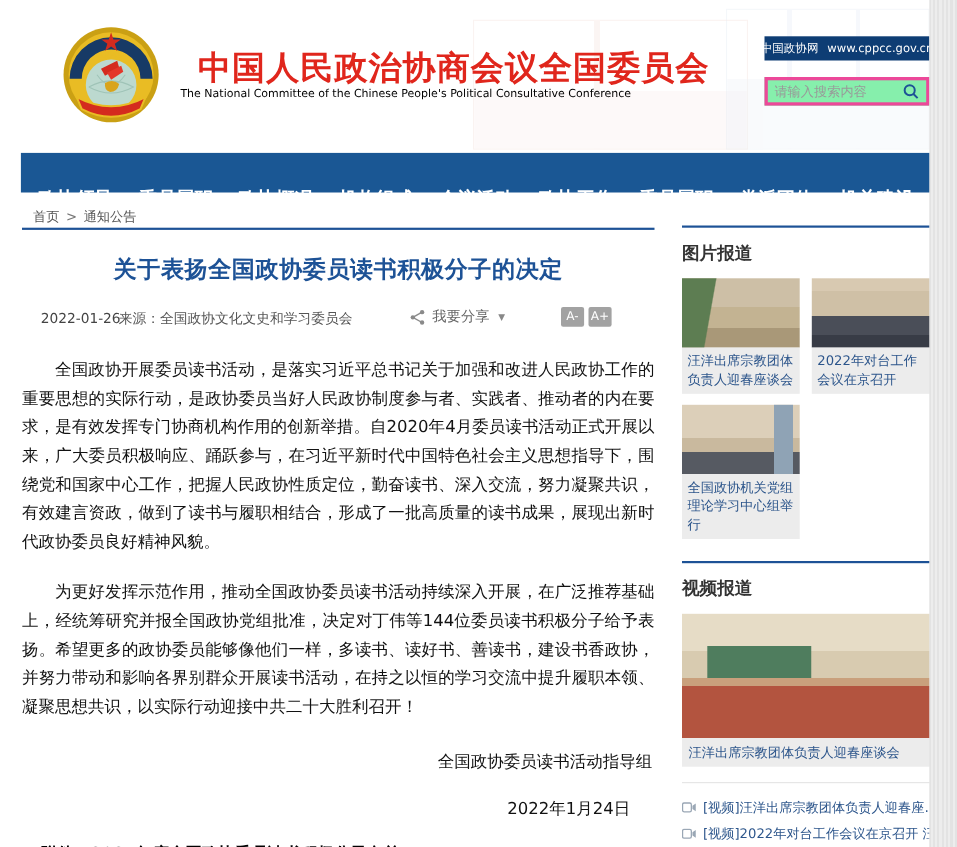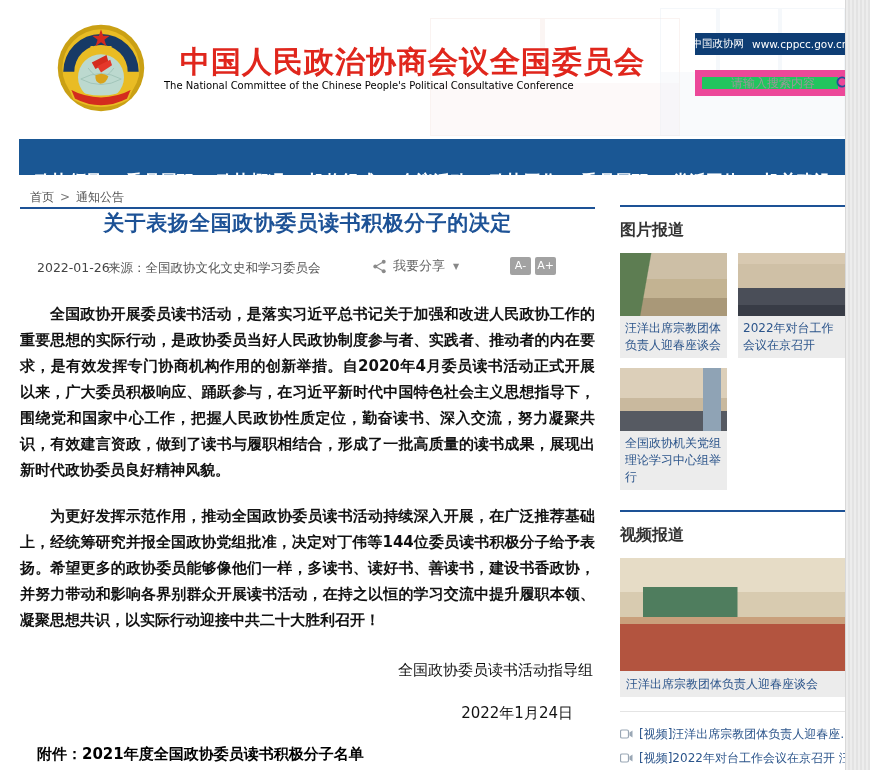--- a/index.html
+++ b/index.html
@@ -21,51 +21,51 @@
   .sketch-blue { left:660px; top:8px; width:185px; height:128px; border:1px solid #e2e9f2;
      background:linear-gradient(180deg,transparent 50%,#eef3f9 50%),
      linear-gradient(90deg,transparent 30%,#e4ecf5 30% 32%,transparent 32% 64%,#e4ecf5 64% 66%,transparent 66%); }
   .emblem { position:absolute; left:55px; top:20px; width:92px; height:96px; }
   .site-title { position:absolute; left:180px; top:42px; font-size:30px; font-weight:bold; color:#e0261c; letter-spacing:1px; white-space:nowrap; }
   .site-subtitle { position:absolute; left:164px; top:80px; font-size:10px; color:#000000; white-space:nowrap; }
 
   .portal-bar { position:absolute; left:695px; top:33px; width:150px; height:22px; background:#0e3d74;
      color:#fff; font-size:10.5px; display:flex; align-items:center; justify-content:center; gap:8px; white-space:nowrap; }
   .portal-bar a { color:#fff; text-decoration:none; }
-  .search-box { position:absolute; left:695px; top:70px; width:150px; height:26px; background:#22c55e;
-     border:7px solid #ec4899; display:flex; align-items:center;padding-left:23px; }
+  .search-box { position:absolute; left:695px; top:70px; width:150px; height:26px; background:#86efac;
+     border:3px solid #ec4899; display:flex; align-items:center; }
   .search-box input { flex:1; border:none; outline:none; font-size:12px; color:#444; padding:0 6px; width:110px;
      font-family:"DejaVu Sans","Liberation Sans",sans-serif; background:transparent; }
   .search-box input::placeholder { color:#999; }
   .search-btn { width:28px; height:24px; border:none; background:transparent; cursor:pointer; display:flex; align-items:center; justify-content:center; }
 
   
   .nav { position:absolute; left:19px; top:139px; width:826px; height:36px; background:#1a5794; }
   .nav ul { list-style:none; display:flex; align-items:center; height:36px; padding-left:16px; gap:23px; }
   .nav li { color:#fff; font-size:17px; font-weight:bold; line-height:36px; cursor:pointer; white-space:nowrap;margin-top:48px; }
 
   
   .breadcrumb { position:absolute; left:30px; top:189px; font-size:12px; color:#555; }
   .breadcrumb a { color:#555; text-decoration:none; }
   .breadcrumb .sep { margin:0 6px; color:#777; }
 
   
   .article { position:absolute; left:20px; top:207px; width:575px; }
   .rule { height:2px; background:#1d5296; }
-  .article h1 { text-align:center; font-size:21px; font-weight:bold; color:#1d5296; margin-top:0; letter-spacing:.5px; }
+  .article h1 { text-align:center; font-size:21px; font-weight:bold; color:#1d5296; margin-top:22px; letter-spacing:.5px; }
   .meta { position:relative; height:22px; margin-top:20px; font-size:12.5px; color:#555; }
   .meta .date { position:absolute; left:17px; top:3px; color:#444; }
   .meta .source { position:absolute; left:88px; top:3px; color:#555; }
   .share { position:absolute; left:352px; top:0; display:flex; align-items:center; gap:6px; color:#666; font-size:13px; cursor:pointer; }
   .caret { font-size:8px; color:#888; margin-left:2px; }
   .fontsize { position:absolute; right:39px; top:0; display:flex; gap:4px; }
   .fontsize button { width:21px; height:18px; background:#a2a2a2; color:#fff; border:none; font-size:11px;
      border-radius:2px; cursor:pointer; font-family:inherit; line-height:18px; }
   .body-text { margin-top:22px; font-size:15px; color:#121212; line-height:26px; text-align:justify; }
-  .body-text p { text-indent:2em; margin-bottom:20px;font-weight:bold; }
+  .body-text p { text-indent:2em; margin-bottom:20px; }
   .signature { text-align:right; font-size:15px; color:#121212; margin-top:28px; padding-right:2px; }
   .sign-date { text-align:right; font-size:15px; color:#121212; margin-top:24px; padding-right:22px; }
   .attachment { font-size:15px; font-weight:bold; color:#000; margin-top:22px; padding-left:17px; }
 
   
   .sidebar { position:absolute; left:620px; top:205px; width:225px; }
   .section-title { font-size:16px; font-weight:bold; color:#333; margin:13px 0 12px 0; }
   .photo-grid { display:grid; grid-template-columns:107px 107px; column-gap:11px; row-gap:10px; }
   .photo-card { cursor:pointer; }
   .photo-thumb { width:107px; height:63px; }

